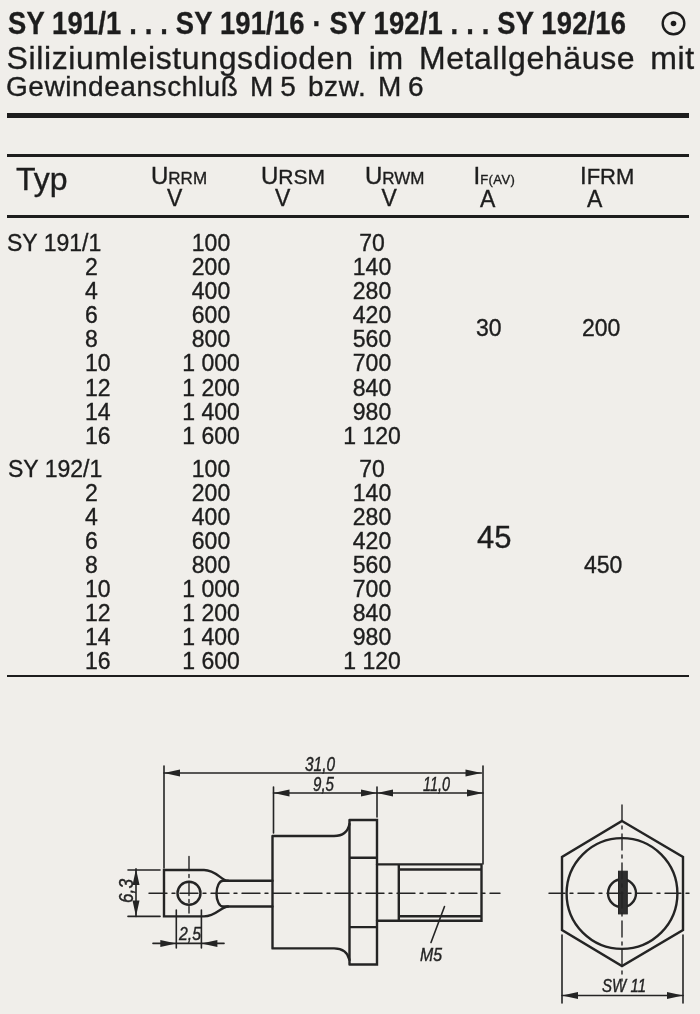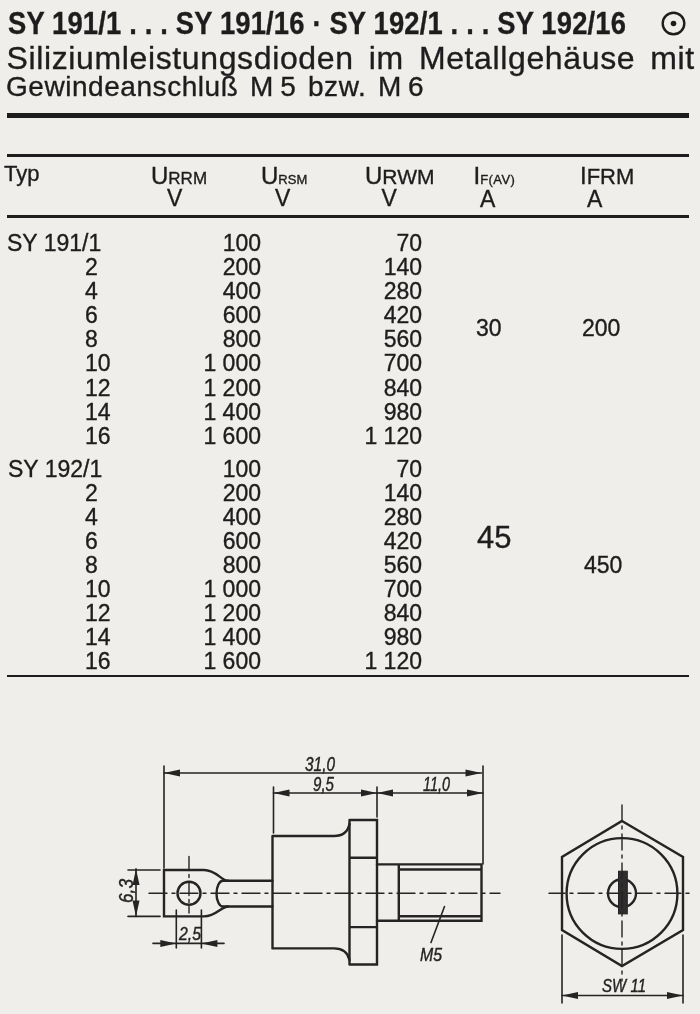--- a/index.html
+++ b/index.html
@@ -1,48 +1,48 @@
 <!DOCTYPE html>
 <html><head>
 <meta charset="utf-8">
 <style>
   html,body{margin:0;padding:0}
   body{width:700px;height:1014px;background:#f0eeea;font-family:"Liberation Sans",sans-serif;color:#1d1d1d;position:relative;overflow:hidden;-webkit-text-stroke:0.35px #1d1d1d}
   .abs{position:absolute}
-  .num{font-size:23px;line-height:24.1px;text-align:right;white-space:pre}
+  .num{font-size:23px;line-height:24.1px;text-align:center;white-space:pre}
 </style>
 </head>
 <body>
 
 <div class="abs" style="left:8px;top:6px;font-size:31px;font-weight:bold;letter-spacing:0.2px;white-space:pre;transform:scaleX(0.882);transform-origin:0 0">SY 191/1 . . . SY 191/16 · SY 192/1 . . . SY 192/16</div>
 
 <svg class="abs" style="left:659px;top:9px" width="30" height="30" viewBox="0 0 30 30">
   <circle cx="14.5" cy="14.5" r="10.8" fill="none" stroke="#1d1d1d" stroke-width="2.4"></circle>
   <circle cx="14.5" cy="14.5" r="2.8" fill="#1d1d1d"></circle>
 </svg>
 
 <div class="abs" style="left:6.5px;top:40px;font-size:32px;letter-spacing:0.63px;word-spacing:5.6px">Siliziumleistungsdioden im Metallgehäuse mit</div>
 
 <div class="abs" style="left:6px;top:70.5px;font-size:28px;letter-spacing:0.55px;word-spacing:3.4px">Gewindeanschluß M 5 bzw. M 6</div>
 
 <div class="abs" style="left:7px;top:113px;width:682px;height:4.5px;background:#1d1d1d"></div>
 
 <div class="abs" style="left:7px;top:154.2px;width:682px;height:2.6px;background:#1d1d1d"></div>
 
-<div class="abs" style="left:4px;top:160.5px;font-size:22px">Typ</div>
+<div class="abs" style="left:16px;top:160.5px;font-size:32px">Typ</div>
 
 <div class="abs" style="left:151px;top:161.5px;font-size:24px">U<span style="font-size:17px">RRM</span></div>
 
 <div class="abs" style="left:167px;top:184.5px;font-size:23px">V</div>
 
-<div class="abs" style="left:261px;top:161.5px;font-size:24px">U<span style="font-size:13px">RSM</span></div>
+<div class="abs" style="left:261px;top:161.5px;font-size:24px">U<span style="font-size:21px">RSM</span></div>
 
 <div class="abs" style="left:275px;top:184.5px;font-size:23px">V</div>
 
-<div class="abs" style="left:365px;top:161.5px;font-size:24px">U<span style="font-size:21px">RWM</span></div>
+<div class="abs" style="left:365px;top:161.5px;font-size:24px">U<span style="font-size:17px">RWM</span></div>
 
 <div class="abs" style="left:381.5px;top:184.5px;font-size:23px">V</div>
 
 <div class="abs" style="left:473.5px;top:161.5px;font-size:24px">I<span style="font-size:13px;letter-spacing:0.45px">F(AV)</span></div>
 
 <div class="abs" style="left:480px;top:185.5px;font-size:23px">A</div>
 
 <div class="abs" style="left:580px;top:161.5px;font-size:24px">I<span style="font-size:22px">FRM</span></div>
 
 <div class="abs" style="left:587px;top:185.5px;font-size:23px">A</div>

